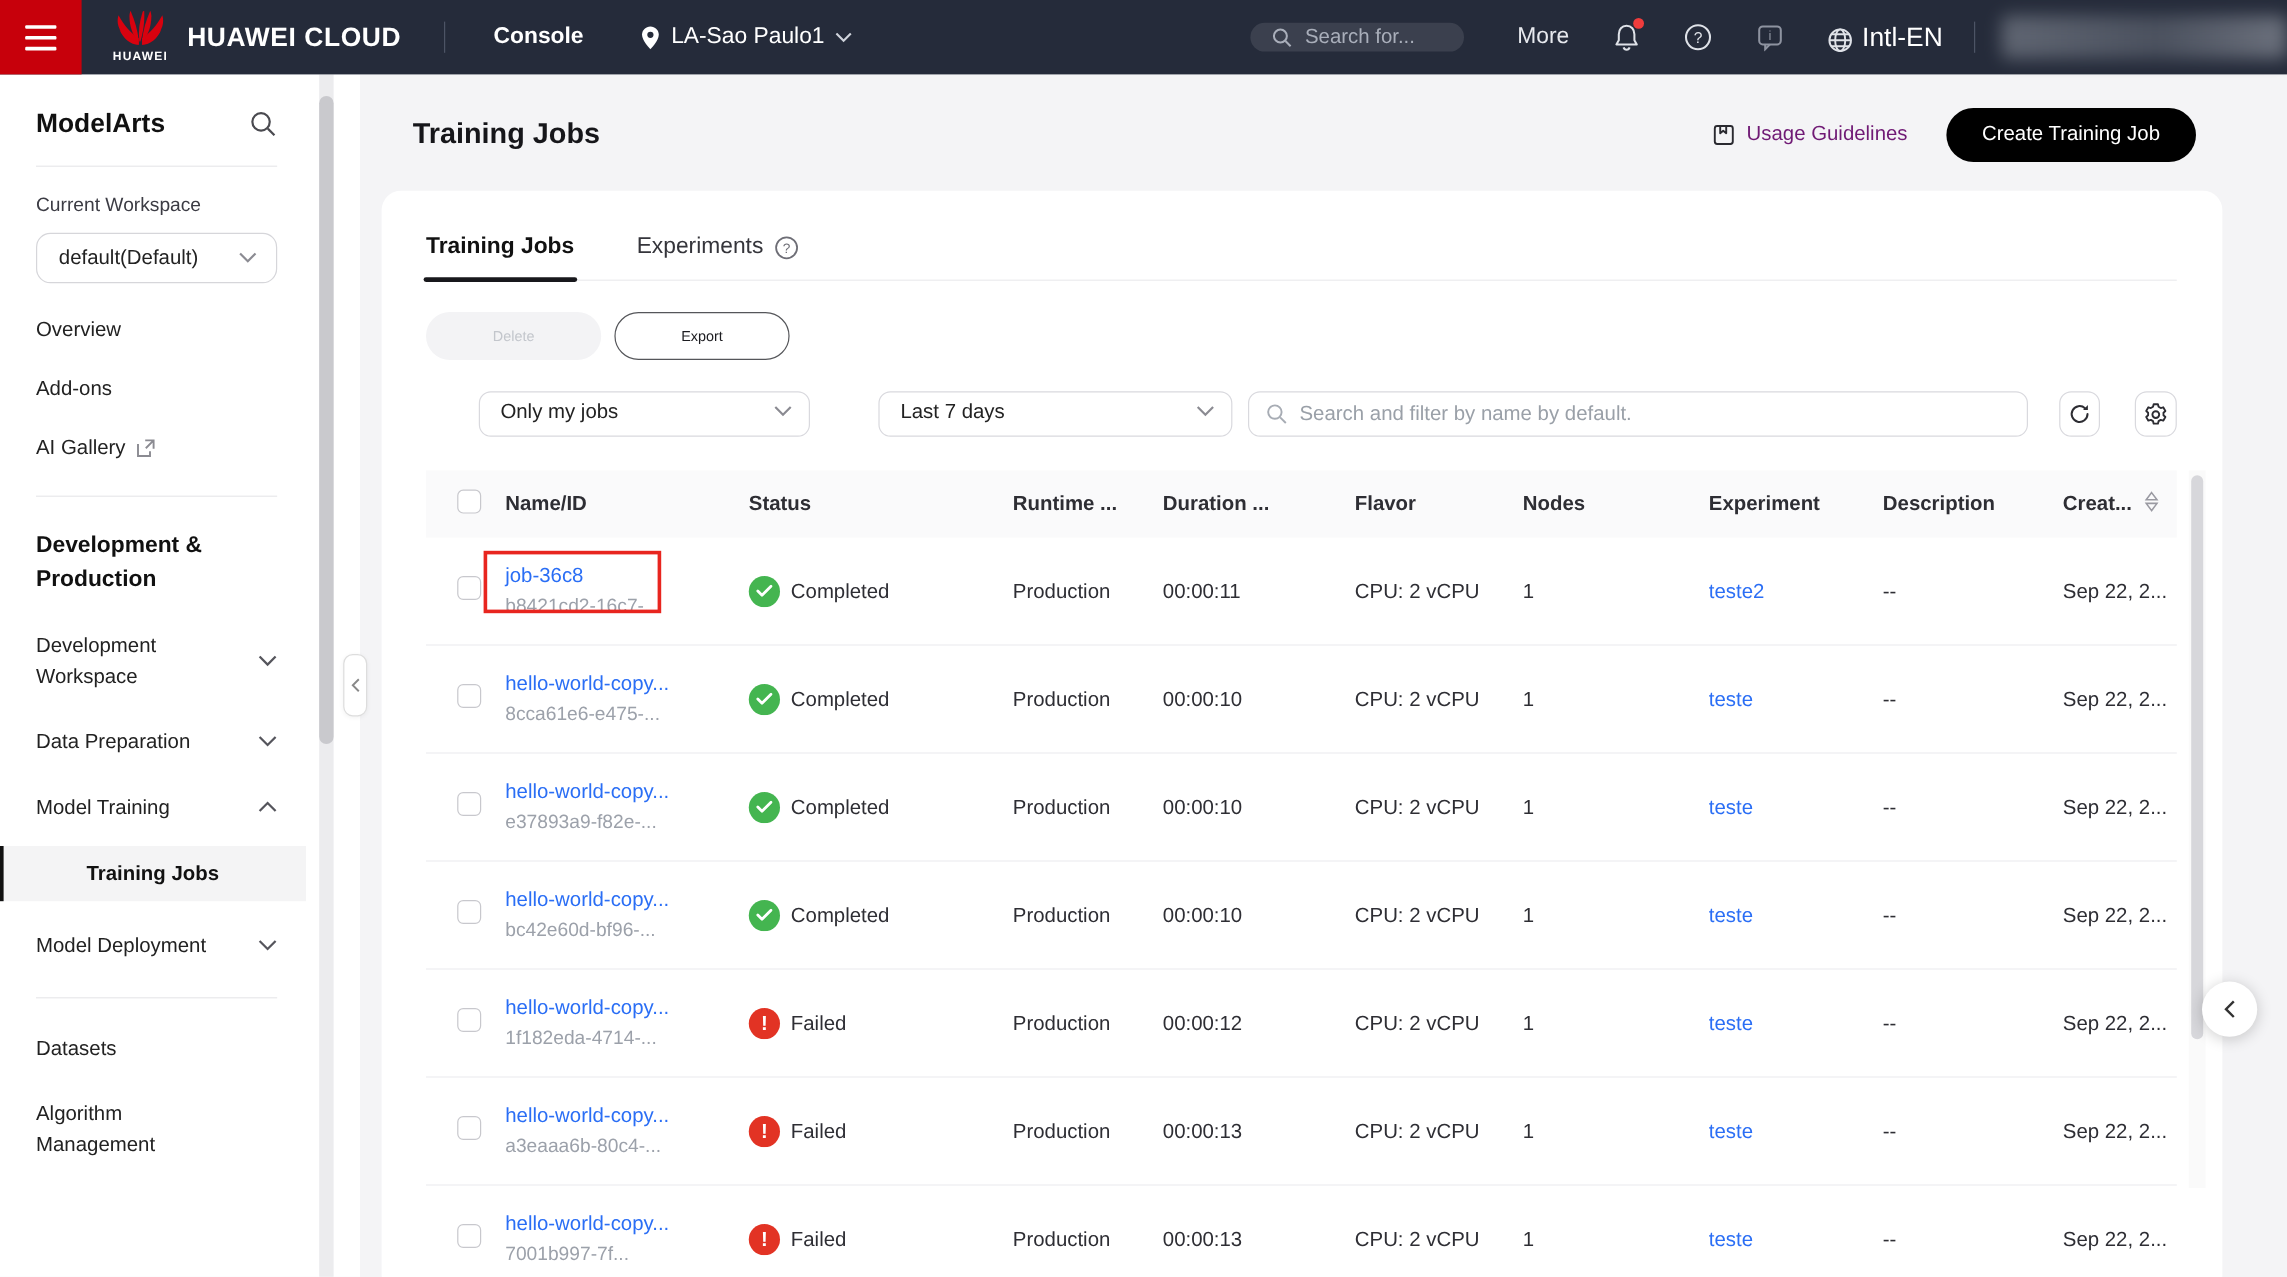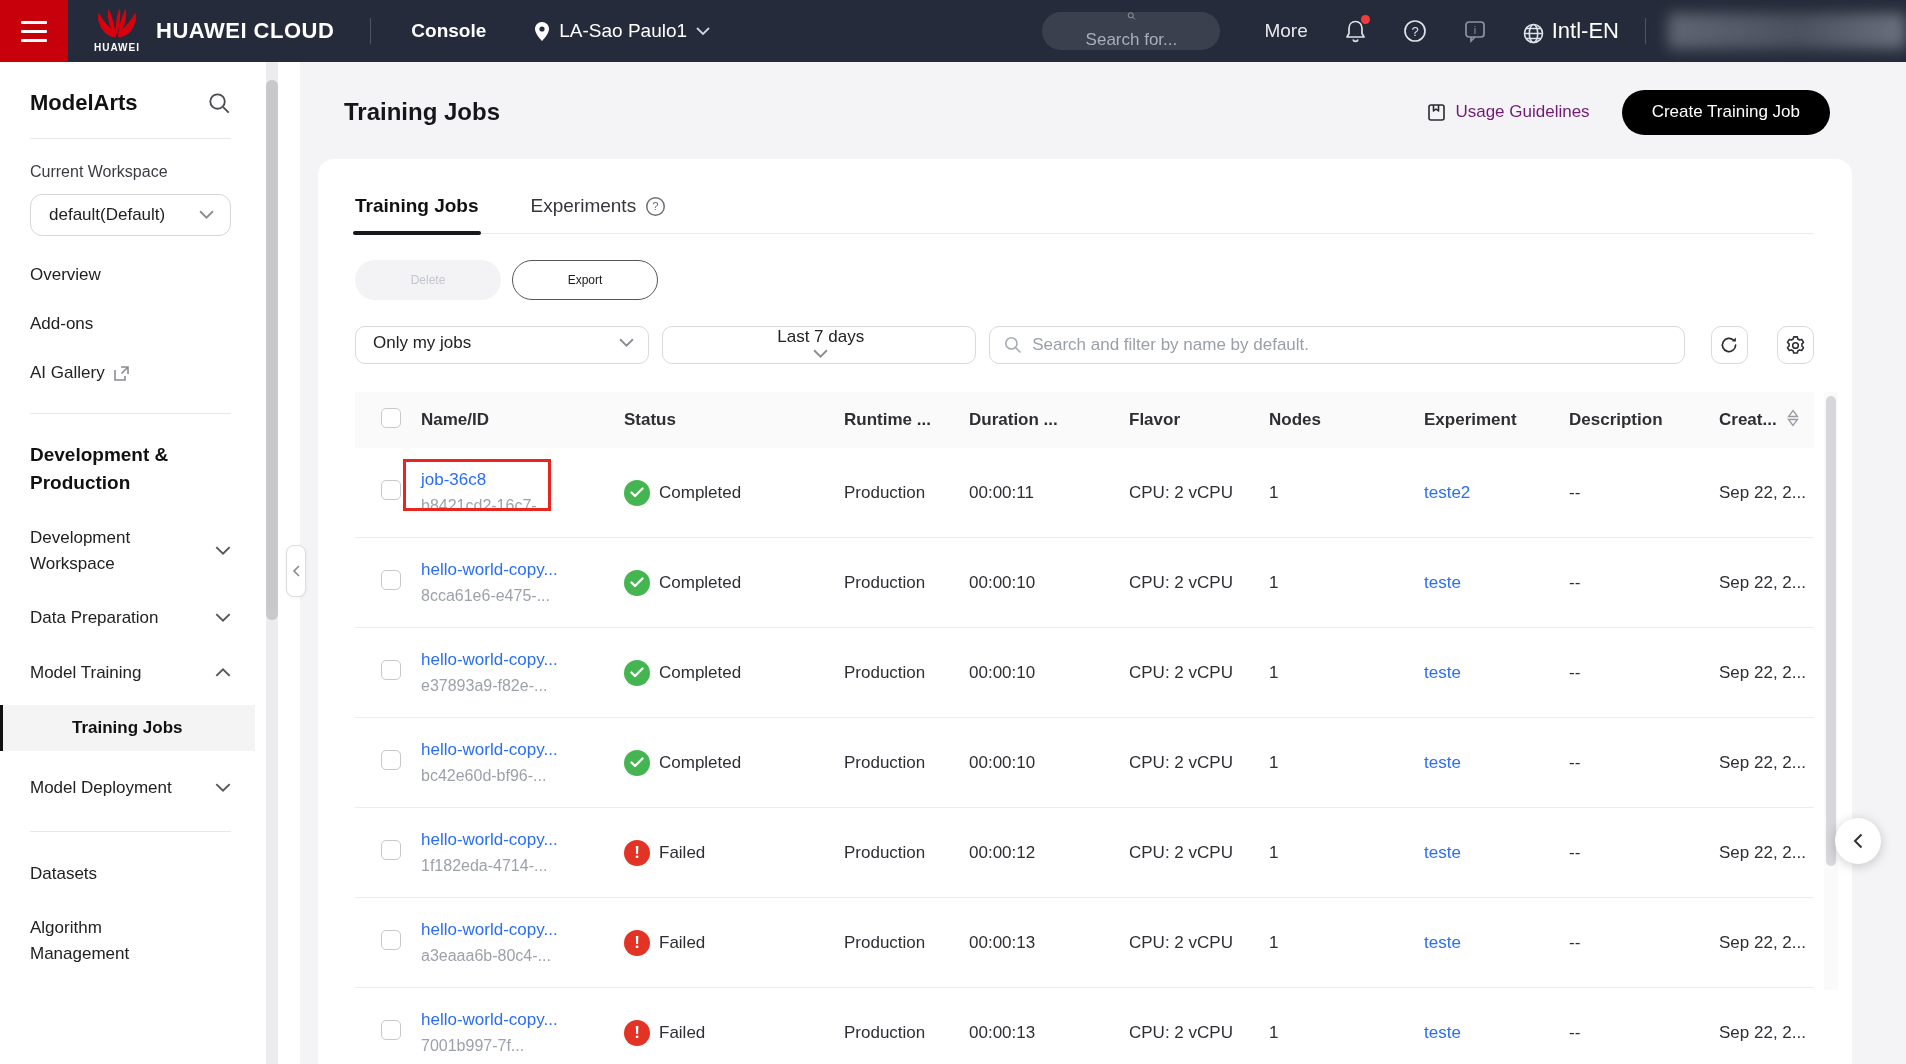--- a/index.html
+++ b/index.html
@@ -11,23 +11,23 @@
     background:var(--topbar-bg,#252b3a); display:flex; align-items:center; color:#fff; z-index:30; }
   .hamburger { width:68px; height:62px; background:var(--brand-red,#c7000b);
     display:flex; flex-direction:column; justify-content:center; align-items:center; gap:6px; cursor:pointer; }
   .hamburger i { width:26px; height:3px; background:#fff; border-radius:1px; }
   .logo-wrap { margin-left:26px; display:flex; flex-direction:column; align-items:center; }
   .logo-caption { font-size:10px; font-weight:bold; letter-spacing:1px; margin-top:1px; }
   .brand { font-size:22px; font-weight:bold; letter-spacing:.5px; margin-left:16px; }
   .vdiv { width:1px; height:26px; background:#4d5465; margin-left:36px; }
   .console { font-size:19px; font-weight:bold; margin-left:40px; cursor:pointer; }
   .region { display:flex; align-items:center; gap:9px; margin-left:48px; font-size:19px; cursor:pointer; }
-  .nav-search { margin-left:auto; width:178px; height:38px; border-radius:19px;
+  .nav-search { margin-left:auto; width:178px; height:24px; border-radius:19px;
     background:rgba(255,255,255,.10); display:flex; align-items:center; gap:10px;
-    padding:0 18px; color:#a9aeba; font-size:17px; cursor:text;flex-direction:column; }
+    padding:0 18px; color:#a9aeba; font-size:17px; cursor:text; }
   .nav-more { margin-left:44px; font-size:19px; color:#e7e9ee; cursor:pointer; }
   .nav-ico { margin-left:36px; position:relative; display:flex; align-items:center; cursor:pointer; }
   .dot { position:absolute; right:-3px; top:-4px; width:9px; height:9px; border-radius:50%; background:#f03c3c; }
   .lang { display:flex; align-items:flex-end; gap:8px; font-size:22px; margin-left:36px; cursor:pointer; }
   .account-blur { margin-left:22px; width:238px; height:36px; border-radius:5px;
     background:linear-gradient(90deg,#6e7480,#555b68 55%,#7d828d); filter:blur(7px); opacity:.8; }
 
   
   .sidebar { position:absolute; left:0; top:62px; width:255px; bottom:0; background:#fff;
     padding:0 24px 0 30px; z-index:10; }
@@ -75,23 +75,23 @@
     background:#18181c; border-radius:2px; }
 
   .actions { margin-top:26px; display:flex; gap:11px; }
   .btn-pill { height:40px; width:146px; border-radius:20px; font-size:12px; display:flex;
     align-items:center; justify-content:center; }
   .btn-delete { background:#f3f3f5; color:#c3c6cc; border:none; cursor:not-allowed; }
   .btn-export { background:#fff; color:#1c1c20; border:1.5px solid #55565a; cursor:pointer; }
 
   .filters { margin-top:26px; display:flex; align-items:center; gap:13px; }
   .select { height:38px; border:1px solid #d9d9de; border-radius:10px; display:flex; align-items:center;
-    justify-content:space-between; padding:0 14px 4px 17px; font-size:17px; color:#222; cursor:pointer; background:#fff; }
+    justify-content:space-between; padding:0 14px 4px 17px; font-size:17px; color:#222; cursor:pointer; background:#fff;margin-left:44px; }
   .sel-jobs { width:300px; }
-  .sel-time { width:320px;flex-direction:column; }
+  .sel-time { width:320px; }
   .searchbox { width:710px; height:38px; border:1px solid #d9d9de; border-radius:10px;
     display:flex; align-items:center; gap:10px; padding:0 14px; background:#fff; }
   .searchbox input { border:none; outline:none; flex:1; font-size:17px; color:#333;
     font-family:"Liberation Sans","DejaVu Sans",sans-serif; }
   .searchbox input::placeholder { color:#9aa0a8; }
   .iconbtn { width:38px; height:38px; border:1px solid #d9d9de; border-radius:10px; background:#fff;
     display:flex; align-items:center; justify-content:center; cursor:pointer; }
   .f-spacer { flex:1; }
   .gap16 { width:3px; }
 

